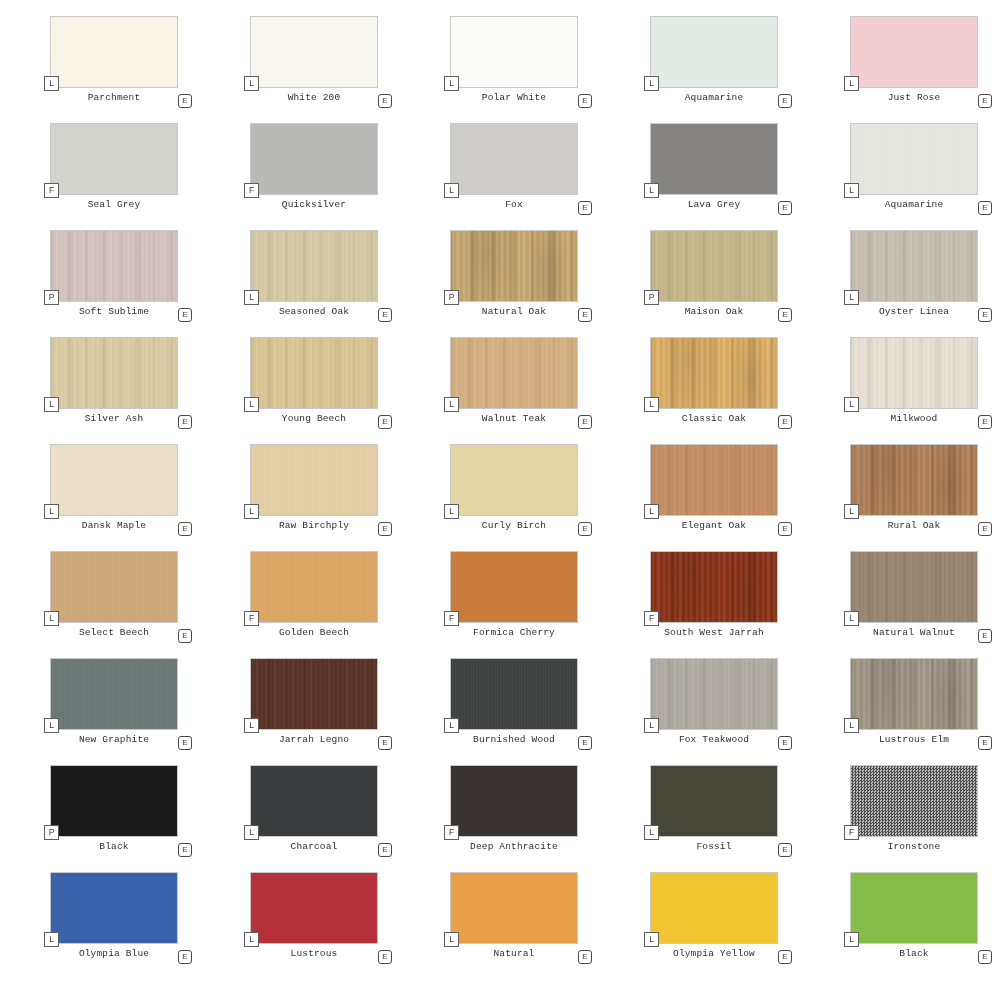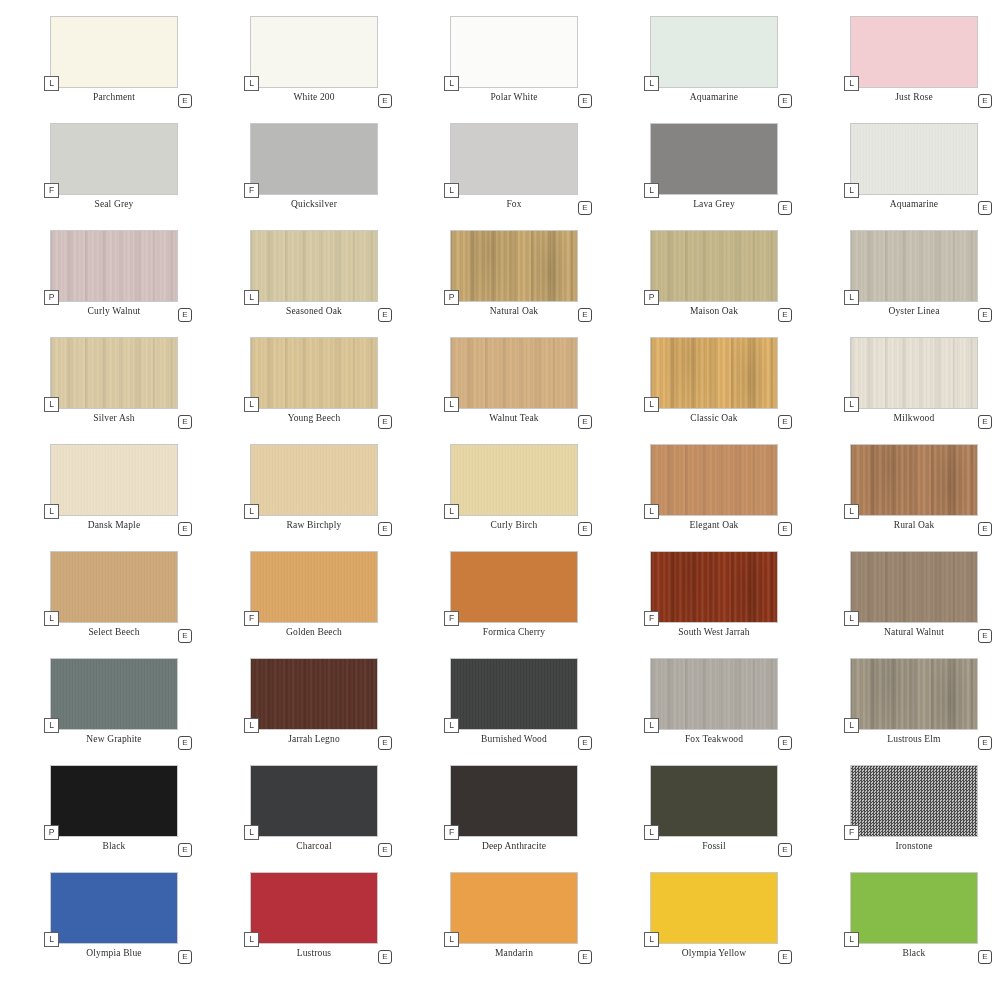--- a/index.html
+++ b/index.html
@@ -119,21 +119,21 @@
   }
   .swatch-label {
     position: absolute;
     left: 50px;
     top: 76px;
     width: 128px;
     text-align: center;
     font-size: 9.5px;
     color: #2e2e2e;
     letter-spacing: 0.15px;
-    font-family: Liberation Serif, serif;
+    font-family: Liberation Mono, monospace;
     white-space: nowrap;
   }
   .edge-badge {
     position: absolute;
     left: 178px;
     top: 78px;
     width: 14px;
     height: 14px;
     border: 1px solid #4a4a4a;
     border-radius: 3px;
@@ -226,21 +226,21 @@
         </div>
         <div class="corner-badge">L</div>
         <div class="swatch-label">Aquamarine</div>
         <div class="edge-badge">E</div>
       </div>
       <div class="swatch-cell">
         <div class="swatch-chip" style="background: rgb(214, 196, 194);">
           <div class="chip-tex tex-wood"></div>
         </div>
         <div class="corner-badge">P</div>
-        <div class="swatch-label">Curly Walnut</div>
+        <div class="swatch-label">Soft Sublime</div>
         <div class="edge-badge">E</div>
       </div>
       <div class="swatch-cell">
         <div class="swatch-chip" style="background: rgb(216, 204, 166);">
           <div class="chip-tex tex-wood"></div>
         </div>
         <div class="corner-badge">L</div>
         <div class="swatch-label">Seasoned Oak</div>
         <div class="edge-badge">E</div>
       </div>
@@ -477,21 +477,21 @@
         </div>
         <div class="corner-badge">L</div>
         <div class="swatch-label">Lustrous</div>
         <div class="edge-badge">E</div>
       </div>
       <div class="swatch-cell">
         <div class="swatch-chip" style="background: rgb(233, 160, 72);">
           <div class="chip-tex tex-none"></div>
         </div>
         <div class="corner-badge">L</div>
-        <div class="swatch-label">Mandarin</div>
+        <div class="swatch-label">Natural</div>
         <div class="edge-badge">E</div>
       </div>
       <div class="swatch-cell">
         <div class="swatch-chip" style="background: rgb(241, 196, 49);">
           <div class="chip-tex tex-none"></div>
         </div>
         <div class="corner-badge">L</div>
         <div class="swatch-label">Olympia Yellow</div>
         <div class="edge-badge">E</div>
       </div>

